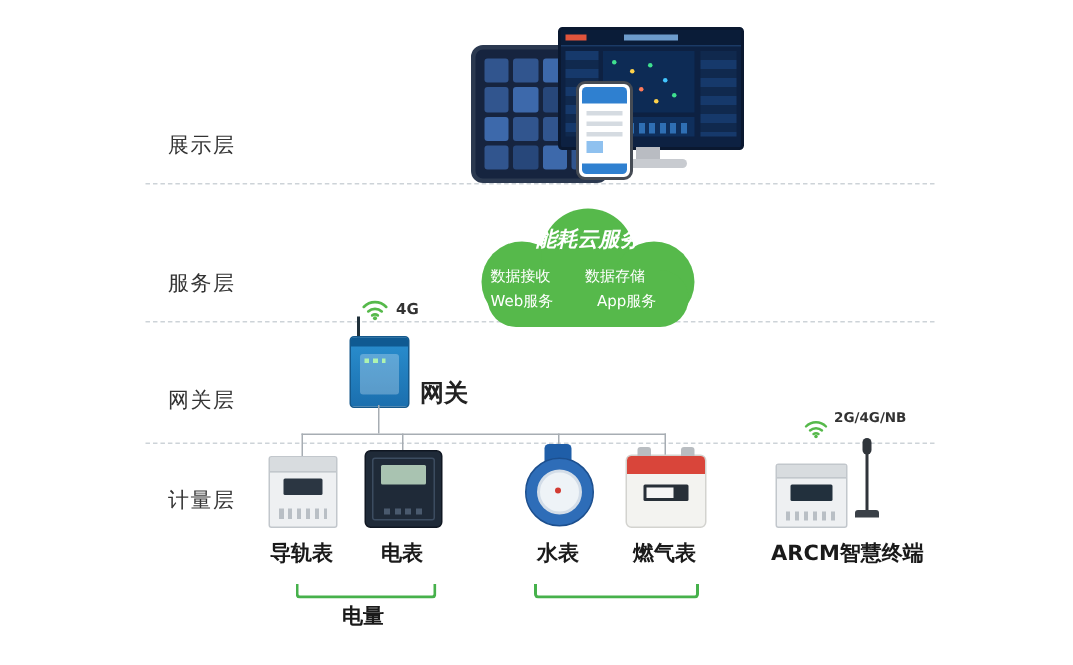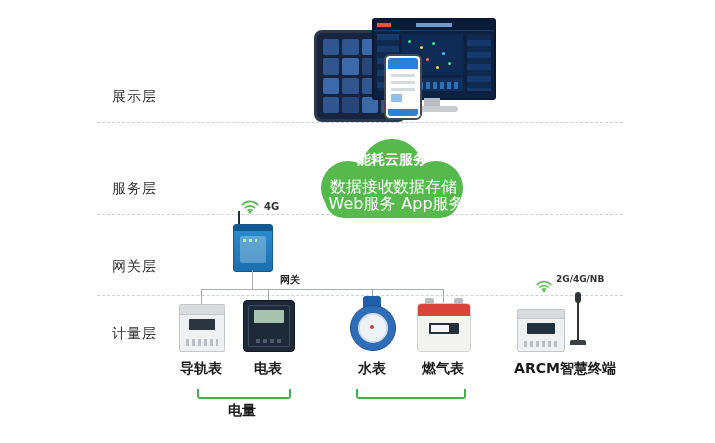--- a/index.html
+++ b/index.html
@@ -35,30 +35,30 @@
   .monitor-base { position:absolute; left:406px; top:106px; width:52px; height:6px; background:#c8cbd0; border-radius:3px; z-index:2; }
 
   .phone { position:absolute; left:384px; top:54px; width:34px; height:62px; background:#fff; border:2px solid #454b54; border-radius:6px; z-index:3; }
   .p-head { position:absolute; left:2px; right:2px; top:2px; height:11px; background:#2f80d0; border-radius:3px 3px 0 0; }
   .p-line { position:absolute; left:5px; right:5px; height:3px; background:#d5dbe1; }
   .p-tile { position:absolute; left:5px; top:38px; width:11px; height:8px; background:#8fc1ef; }
   .p-nav { position:absolute; left:2px; right:2px; bottom:2px; height:7px; background:#2f80d0; border-radius:0 0 3px 3px; }
 
   
   .cloud-svg { position:absolute; left:303px; top:138px; width:178px; height:82px; }
-  .cloud-title { position:absolute; left:303px; top:151px; width:178px; text-align:center; color:#fff; font-size:14px; font-weight:bold; }
-  .cloud-item { position:absolute; width:70px; text-align:center; color:#fff; font-size:16px; }
+  .cloud-title { position:absolute; left:303px; top:151px; width:178px; text-align:center; color:#fff; font-size:14px; font-weight:bold;font-style:italic; }
+  .cloud-item { position:absolute; width:70px; text-align:left; color:#fff; font-size:10px; }
 
   
   .gateway { position:absolute; left:233px; top:224px; width:38px; height:46px; background:linear-gradient(#2a8fd0,#1b6fae); border:1px solid #15598c; border-radius:3px; }
   .gw-top { position:absolute; left:0; right:0; top:0; height:6px; background:#0f5a92; border-radius:2px 2px 0 0; }
   .gw-panel { position:absolute; left:6px; top:11px; right:6px; bottom:8px; background:rgba(230,243,252,.3); border-radius:2px; }
   .gw-led { position:absolute; left:9px; top:14px; width:14px; height:3px; background:repeating-linear-gradient(90deg,#aef3b0 0 3px,transparent 3px 6px); }
   .gw-ant { position:absolute; left:238px; top:211px; width:2px; height:14px; background:#20303a; }
-  .gateway-label { position:absolute; left:280px; top:252px; font-size:10px; font-weight:600; color:#222;margin-top:21px; }
+  .gateway-label { position:absolute; left:280px; top:252px; font-size:16px; font-weight:600; color:#222; }
   .net-label { position:absolute; font-size:10px; color:#333;font-weight:bold; }
 
   
   .meter-din { position:absolute; left:179px; top:304px; width:44px; height:46px; background:#eef0f2; border:1px solid #c2c7cc; border-radius:2px; }
   .din-top { position:absolute; left:0; right:0; top:0; height:9px; background:#d8dcdf; border-bottom:1px solid #c2c7cc; }
   .din-lcd { position:absolute; left:9px; top:14px; width:26px; height:11px; background:#2b3642; border-radius:1px; }
   .din-slots { position:absolute; left:6px; right:6px; bottom:5px; height:7px; background:repeating-linear-gradient(90deg,#b9bfc5 0 3px,transparent 3px 6px); }
 
   .meter-panel { position:absolute; left:243px; top:300px; width:50px; height:50px; background:#1f2a38; border:1px solid #101722; border-radius:4px; }
   .panel-frame { position:absolute; inset:4px; border:1px solid #3c4c60; border-radius:2px; }

